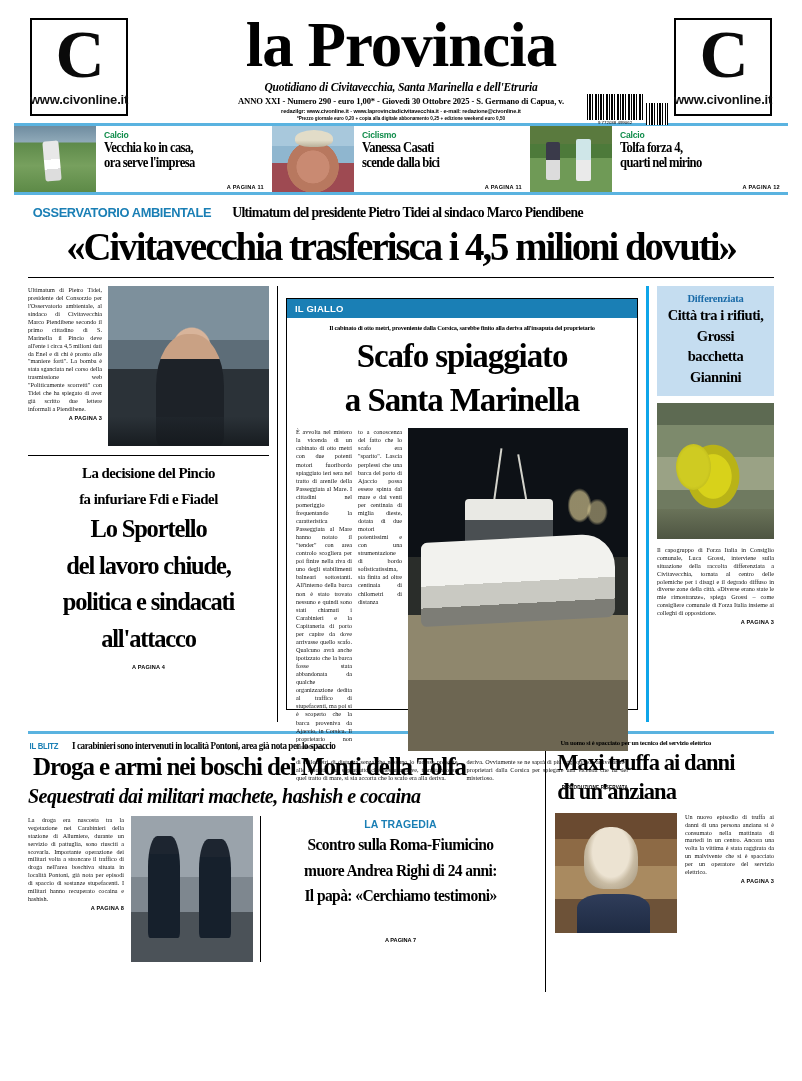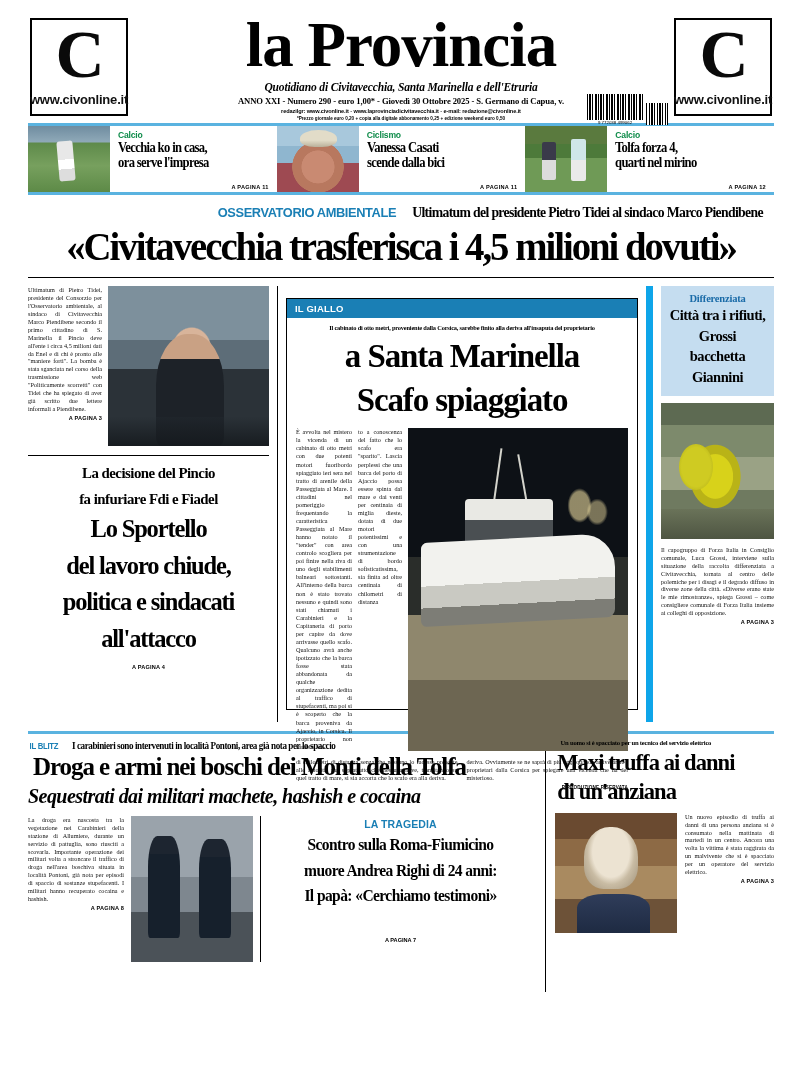--- a/index.html
+++ b/index.html
@@ -111,21 +111,21 @@
       #000 0 1px, #fff 1px 3px, #000 3px 4px, #fff 4px 5px,
       #000 5px 7px, #fff 7px 8px);
   }
   .barcode-num {
     font-family: "Liberation Sans", sans-serif;
     font-size: 4.4px; text-align: center; color: #000;
   }
 
   
   .teaser-strip {
-    margin: 0 28px;
+    margin: 0 14px;
     border-top: 3px solid #5ab3e0;
     border-bottom: 3px solid #5ab3e0;
     display: flex;
     height: 72px;
     align-items: stretch;
     background: #fff;
   }
   .teaser {
     flex: 1 1 0;
     display: flex;
@@ -209,22 +209,22 @@
     margin-top: auto;
     letter-spacing: 0.3px;
   }
 
   
   .lead {
     margin: 0 28px;
     padding-top: 9px;
   }
   .lead-kicker-row {
-    display: flex; align-items: baseline; 
-    justify-content: flex-end;
+    display: flex; align-items: baseline; gap: 5px;
+    justify-content: flex-start;
   }
   .lead-kicker {
     font-family: "Liberation Sans", sans-serif;
     font-weight: 700;
     font-size: 13.5px;
     color: #1a7fb5;
     letter-spacing: -0.4px;
     transform: scaleX(0.95);
   }
   .lead-subhead {
@@ -250,21 +250,21 @@
 
   
   .main-grid {
     margin: 8px 28px 0 28px;
     display: flex;
     gap: 0;
     height: 436px;
   }
   .col-left { width: 250px; flex: 0 0 250px; padding-right: 8px; border-right: 1px solid #000; }
   .col-center { flex: 1 1 auto; padding: 12px 8px; }
-  .col-right { width: 128px; flex: 0 0 128px; padding-left: 8px; border-left: 7px solid #0ea5e9; }
+  .col-right { width: 128px; flex: 0 0 128px; padding-left: 8px; border-left: 3px solid #0ea5e9; }
 
   .body-text {
     font-family: "Liberation Serif", serif;
     font-size: 6.2px;
     line-height: 1.28;
     color: #111;
     text-align: justify;
     hyphens: auto;
   }
   .apagina {
@@ -648,22 +648,22 @@
       <div class="lc-head">politica e sindacati</div>
       <div class="lc-head">all'attacco</div>
       <div class="apagina" style="text-align:center;margin-top:10px;">A PAGINA 4</div>
     </div>
 
     <div class="col-center">
       <div class="giallo-wrap">
         <div class="giallo-bar">IL GIALLO</div>
         <div class="giallo-inner">
           <div class="giallo-strap">Il cabinato di otto metri, proveniente dalla Corsica, sarebbe finito alla deriva all'insaputa del proprietario</div>
+          <div class="giallo-head">Scafo spiaggiato</div>
           <div class="giallo-head">a Santa Marinella</div>
-          <div class="giallo-head">Scafo spiaggiato</div>
 
           <div class="giallo-body">
             <div class="gc gc1">È avvolta nel mistero la vicenda di un cabinato di otto metri con due potenti motori fuoribordo spiaggiato ieri sera nel tratto di arenile della Passeggiata al Mare. I cittadini nel pomeriggio frequentando la caratteristica Passeggiata al Mare hanno notato il "tender" con area controlo scogliera per poi finire nella riva di uno degli stabilimenti balneari sottostanti. All'interno della barca non è stato trovato nessuno e quindi sono stati chiamati i Carabinieri e la Capitaneria di porto per capire da dove arrivasse quello scafo. Qualcuno avrà anche ipotizzato che la barca fosse stata abbandonata da qualche organizzazione dedita al traffico di stupefacenti, ma poi si è scoperto che la barca proveniva da Ajaccio, in Corsica. Il proprietario non sarebbe sta-</div>
             <div class="gc gc2">to a conoscenza del fatto che lo scafo era "sparito". Lascia perplessi che una barca del porto di Ajaccio possa essere spinta dal mare e dai venti per centinaia di miglia dieste, dotata di due motori potentissimi e con una strumentazione di bordo sofisticatissima, sia finita ad oltre centinaia di chilometri di distanza</div>
             <div class="boat-photo">
               <div class="boat-mast"></div>
               <div class="boat-mast2"></div>
               <div class="boat-cabin"></div>
               <div class="boat-hull"></div>
             </div>

